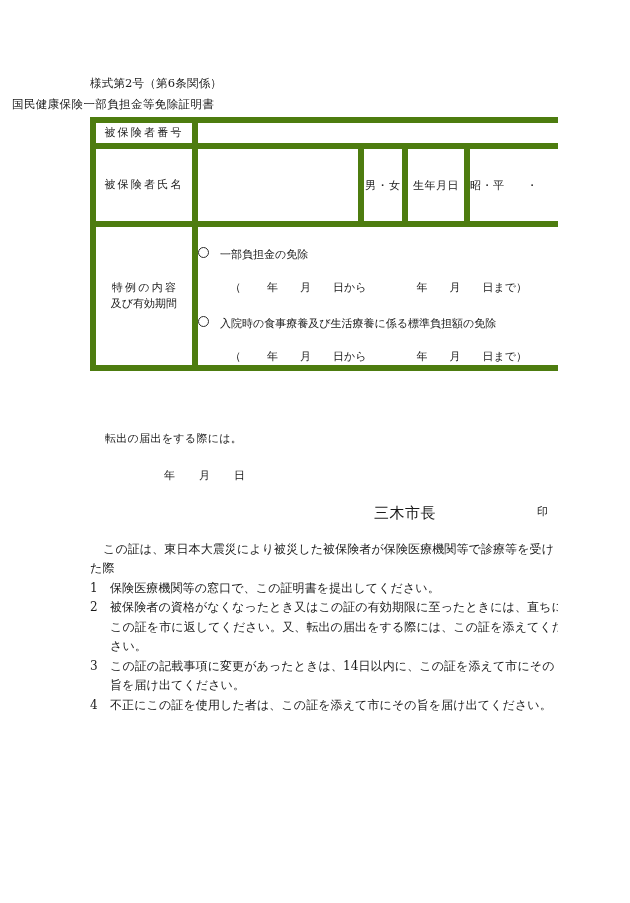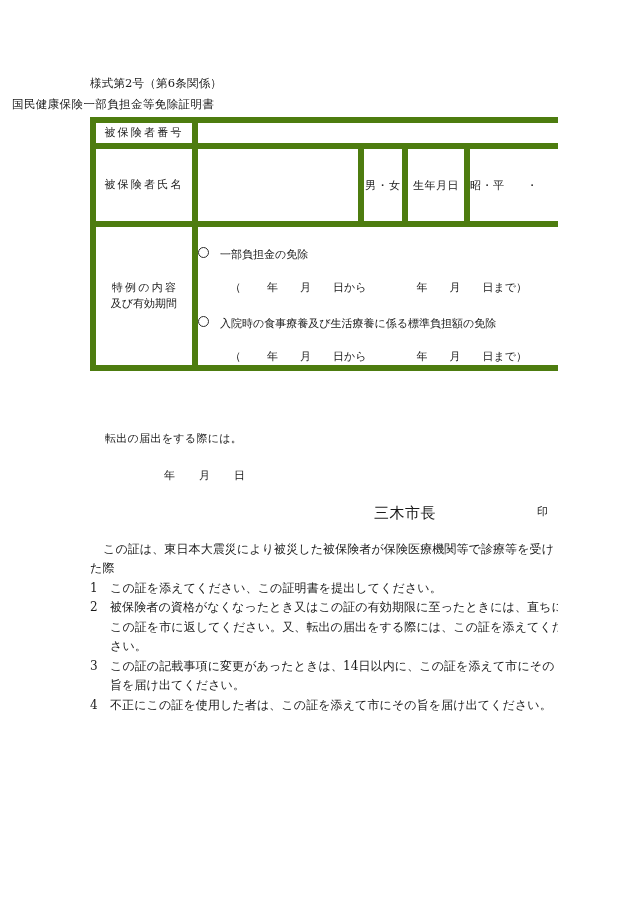--- a/index.html
+++ b/index.html
@@ -230,19 +230,19 @@
 
   <div class="certify">転出の届出をする際には。</div>
 
   <div class="cert-date"><span>年</span><span class="gap">月</span><span class="gap">日</span></div>
 
   <div class="mayor">三木市長</div>
   <div class="seal">印</div>
 
   <div class="notes">
     <p class="intro">この証は、東日本大震災により被災した被保険者が保険医療機関等で診療等を受けた際</p>
-    <p class="note-item"><span class="num">1</span><span>この証を添えてください、この証明書を提出してください。</span></p>
+    <p class="note-item"><span class="num">1</span><span>保険医療機関等の窓口で、この証明書を提出してください。</span></p>
     <p class="note-item"><span class="num">2</span><span>被保険者の資格がなくなったとき又はこの証の有効期限に至ったときには、直ちにこの証を市に返してください。又、転出の届出をする際には、この証を添えてください。</span></p>
     <p class="note-item"><span class="num">3</span><span>この証の記載事項に変更があったときは、14日以内に、この証を添えて市にその旨を届け出てください。</span></p>
     <p class="note-item"><span class="num">4</span><span>不正にこの証を使用した者は、この証を添えて市にその旨を届け出てください。</span></p>
   </div>
 
 </div>
 
 </body></html>

